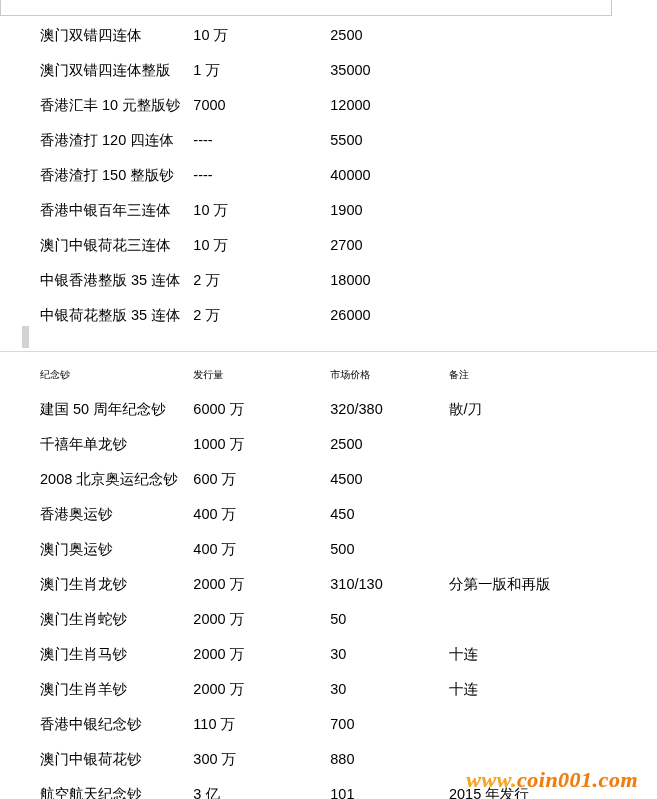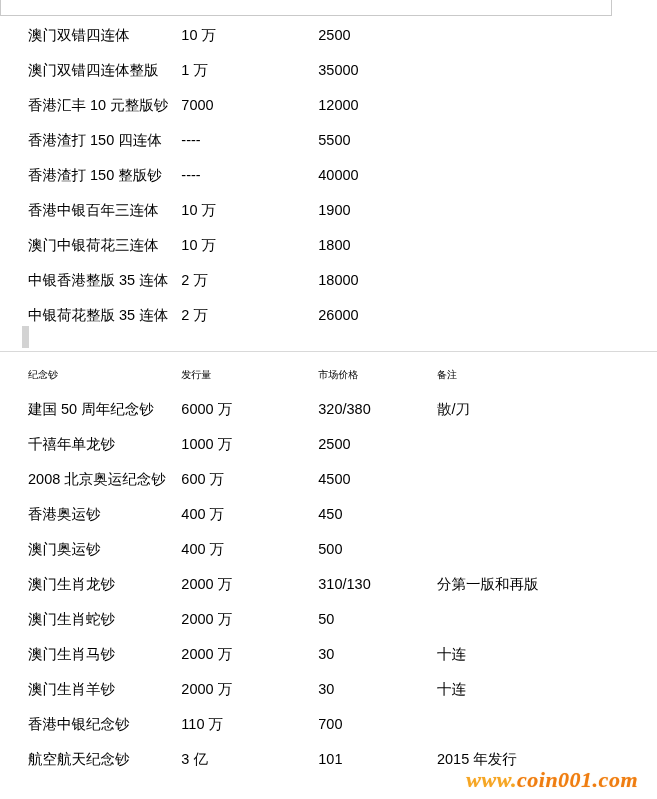--- a/index.html
+++ b/index.html
@@ -31,21 +31,21 @@
     width: 612px;
     height: 16px;
     border-left: 1px solid #c9c9c9;
     border-right: 1px solid #c9c9c9;
     border-bottom: 1px solid #c9c9c9;
     box-sizing: border-box;
   }
 
   .table {
     position: absolute;
-    left: 0;
+    left: 12px;
     width: 583px;
     border-collapse: collapse;
   }
 
   .table-top { top: 18px; }
 
   .row {
     display: flex;
     align-items: center;
     height: 35px;
@@ -130,41 +130,41 @@
       <div class="cell c3">35000</div>
       <div class="cell c4"></div>
     </div>
     <div class="row">
       <div class="cell c1">香港汇丰 10 元整版钞</div>
       <div class="cell c2">7000</div>
       <div class="cell c3">12000</div>
       <div class="cell c4"></div>
     </div>
     <div class="row">
-      <div class="cell c1">香港渣打 150 四连体</div>
+      <div class="cell c1">香港渣打 120 四连体</div>
       <div class="cell c2">----</div>
       <div class="cell c3">5500</div>
       <div class="cell c4"></div>
     </div>
     <div class="row">
       <div class="cell c1">香港渣打 150 整版钞</div>
       <div class="cell c2">----</div>
       <div class="cell c3">40000</div>
       <div class="cell c4"></div>
     </div>
     <div class="row">
       <div class="cell c1">香港中银百年三连体</div>
       <div class="cell c2">10 万</div>
       <div class="cell c3">1900</div>
       <div class="cell c4"></div>
     </div>
     <div class="row">
       <div class="cell c1">澳门中银荷花三连体</div>
       <div class="cell c2">10 万</div>
-      <div class="cell c3">1800</div>
+      <div class="cell c3">2700</div>
       <div class="cell c4"></div>
     </div>
     <div class="row">
       <div class="cell c1">中银香港整版 35 连体</div>
       <div class="cell c2">2 万</div>
       <div class="cell c3">18000</div>
       <div class="cell c4"></div>
     </div>
     <div class="row">
       <div class="cell c1">中银荷花整版 35 连体</div>
@@ -239,20 +239,26 @@
       <div class="cell c3">30</div>
       <div class="cell c4">十连</div>
     </div>
     <div class="row">
       <div class="cell c1">香港中银纪念钞</div>
       <div class="cell c2">110 万</div>
       <div class="cell c3">700</div>
       <div class="cell c4"></div>
     </div>
     <div class="row">
+      <div class="cell c1">澳门中银荷花钞</div>
+      <div class="cell c2">300 万</div>
+      <div class="cell c3">880</div>
+      <div class="cell c4"></div>
+    </div>
+    <div class="row">
       <div class="cell c1">航空航天纪念钞</div>
       <div class="cell c2">3 亿</div>
       <div class="cell c3">101</div>
       <div class="cell c4">2015 年发行</div>
     </div>
   </div>
 
   <div class="watermark">
     <span class="wm-www">www.</span><span class="wm-main">coin001.com</span>
   </div>

